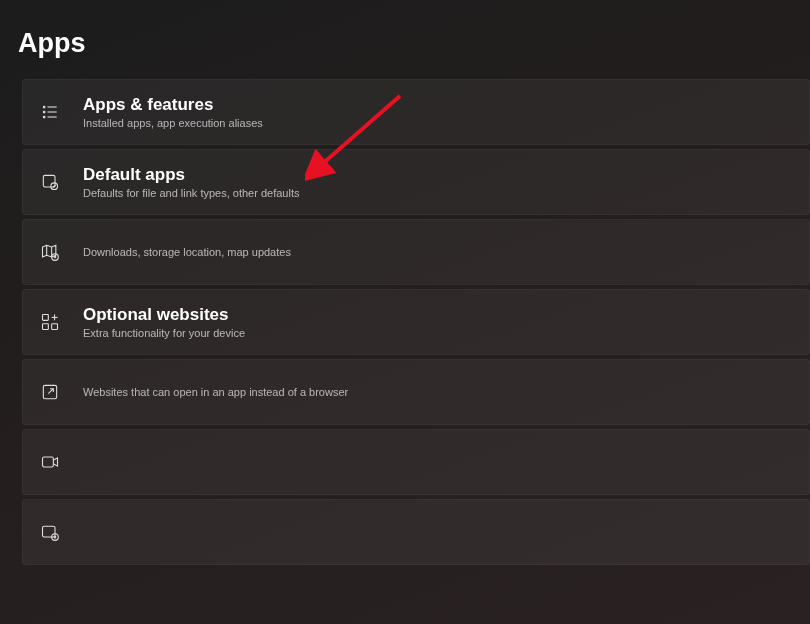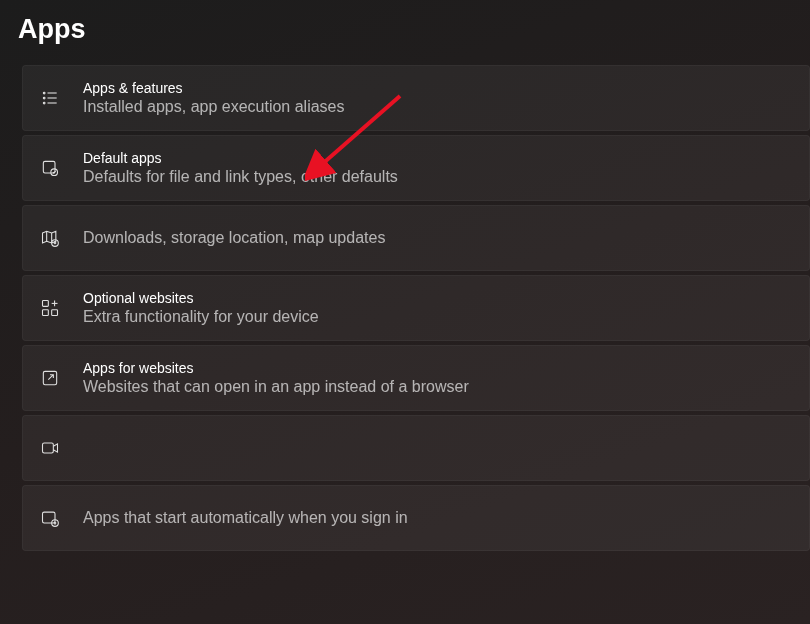--- a/index.html
+++ b/index.html
@@ -13,21 +13,21 @@
       background: #1a1a1a;
       background: linear-gradient(160deg, #1c1c1c 0%, #241e1e 50%, #2a2222 100%);
       font-family: 'Segoe UI', Tahoma, sans-serif;
       color: #ffffff;
       overflow: hidden;
       position: relative;
     }
     .page-title {
       font-size: 27px;
       font-weight: 600;
-      padding: 14px 18px 20px 18px;
+      padding: 28px 18px 20px 18px;
       color: #ffffff;
     }
     .settings-list {
       padding-left: 22px;
     }
     .settings-item {
       background: rgba(255,255,255,0.05);
       border: 1px solid rgba(255,255,255,0.04);
       border-radius: 4px;
       margin-bottom: 4px;
@@ -53,26 +53,26 @@
       stroke: currentColor;
       fill: none;
       stroke-width: 1.3;
     }
     .item-text {
       display: flex;
       flex-direction: column;
       gap: 2px;
     }
     .item-title {
-      font-size: 14px;
+      font-size: 17px;
       color: #ffffff;
-      font-weight: 400;
+      font-weight: 700;
     }
     .item-subtitle {
-      font-size: 16px;
+      font-size: 11px;
       color: rgba(255,255,255,0.65);
       font-weight: 400;
     }
     .arrow-annotation {
       position: absolute;
       pointer-events: none;
     }
   </style>
 </head>
 <body>
@@ -143,21 +143,20 @@
   </div>
 
   <div class="settings-item">
     <span class="item-icon">
       <svg viewBox="0 0 24 24">
           <rect x="4" y="4" width="16" height="16" rx="2"></rect>
           <path d="M10 14 L16 8 M12 8 H16 V12"></path>
         </svg>
     </span>
     <div class="item-text">
-      <span class="item-title">Apps for websites</span>
       <span class="item-subtitle">Websites that can open in an app instead of a browser</span>
     </div>
   </div>
 
   <div class="settings-item">
     <span class="item-icon">
       <svg viewBox="0 0 24 24">
           <rect x="3" y="6" width="13" height="12" rx="2"></rect>
           <path d="M16 10 L21 7 V17 L16 14"></path>
         </svg>
@@ -166,21 +165,20 @@
 
   <div class="settings-item">
     <span class="item-icon">
       <svg viewBox="0 0 24 24">
           <rect x="3" y="5" width="15" height="13" rx="2"></rect>
           <circle cx="18" cy="18" r="4"></circle>
           <path d="M18 20 v-3 M16.5 18.5 L18 17 L19.5 18.5"></path>
         </svg>
     </span>
     <div class="item-text">
-      <span class="item-subtitle">Apps that start automatically when you sign in</span>
     </div>
   </div>
 
 </div>
 
 <svg class="arrow-annotation" style="left:305px; top:88px;" width="110" height="100" viewBox="0 0 110 100">
   <defs>
     <marker id="arrowhead" markerWidth="8" markerHeight="8" refX="2" refY="4" orient="auto">
       <polygon points="0 0, 8 4, 0 8" fill="#e81123"></polygon>
     </marker>

